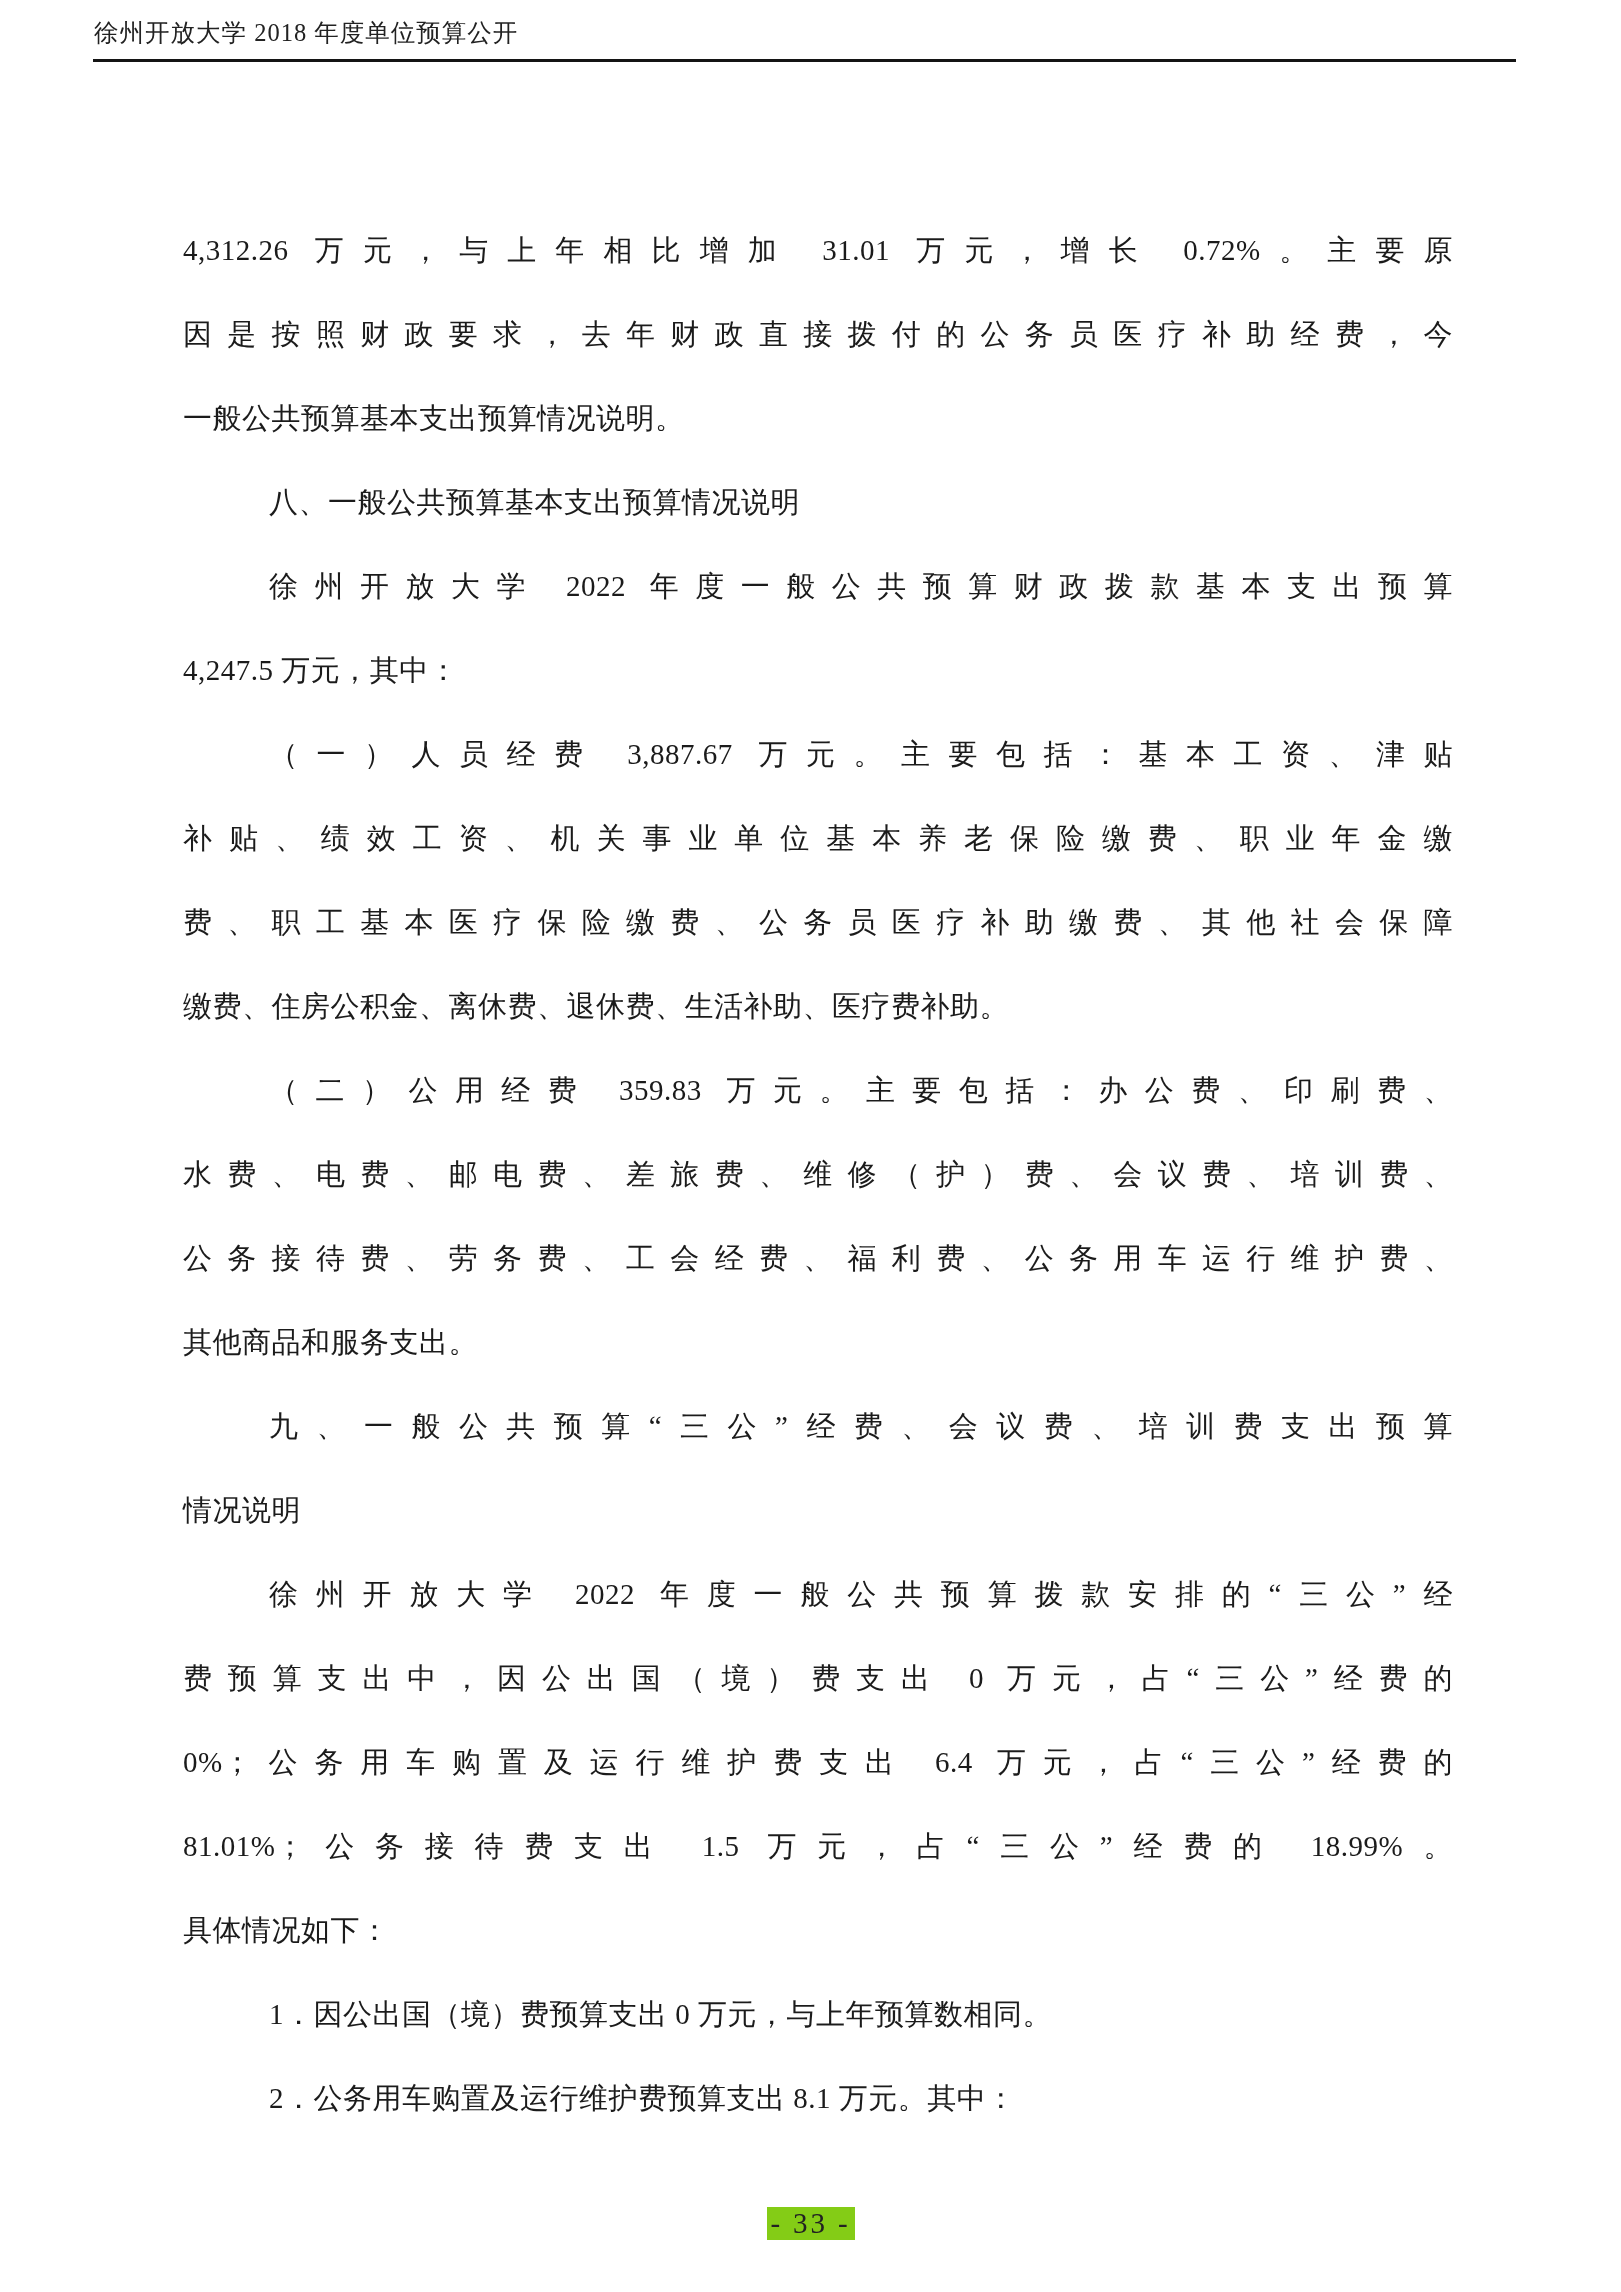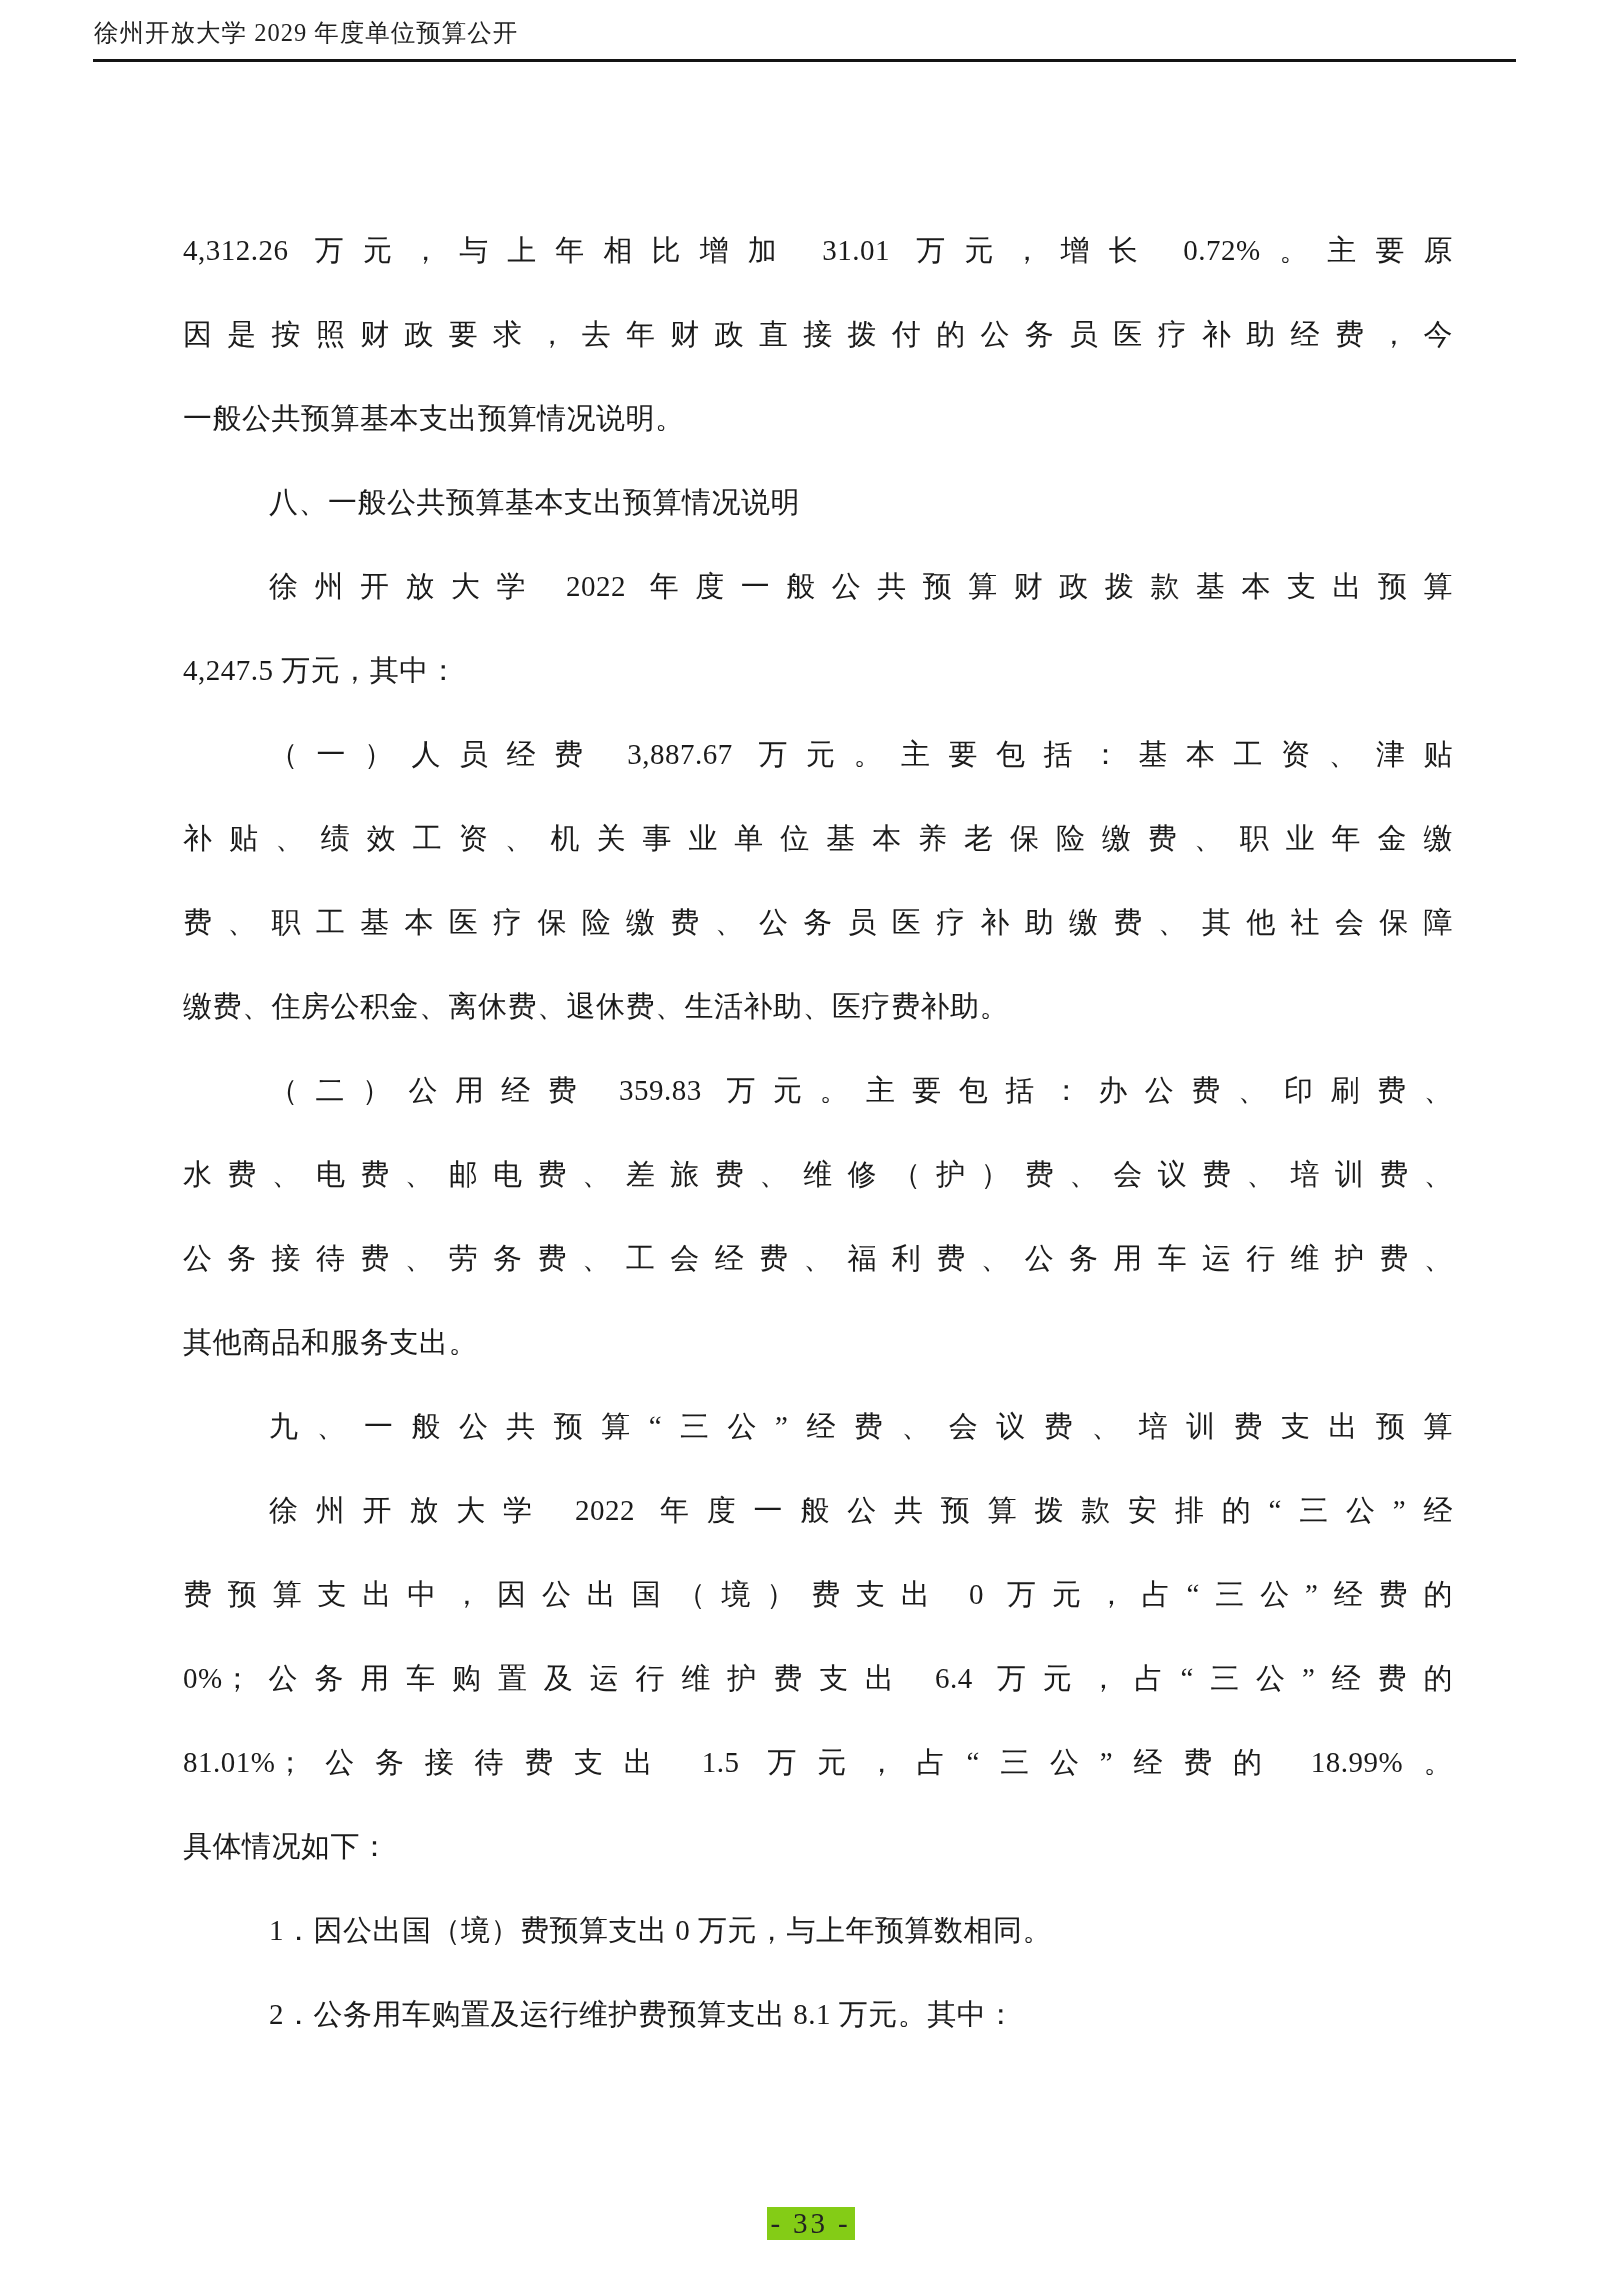--- a/index.html
+++ b/index.html
@@ -76,40 +76,41 @@
     background: #84cc16;
     padding: 0 3.9px;
   }
 </style>
 </head>
 <body>
 
 <div class="page">
 
   <div>
-    <span class="header-title">徐州开放大学 2029 年度单位预算公开</span>
+    <span class="header-title">徐州开放大学 2018 年度单位预算公开</span>
     <div class="header-rule"></div>
   </div>
 
   <div class="body-block" id="body-lines">
       <div class="line justify">4,312.26 万元，与上年相比增加 31.01 万元，增长 0.72%。主要原</div>
       <div class="line justify">因是按照财政要求，去年财政直接拨付的公务员医疗补助经费，今</div>
       <div class="line">一般公共预算基本支出预算情况说明。</div>
       <div class="line indent bold">八、一般公共预算基本支出预算情况说明</div>
       <div class="line indent justify">徐州开放大学 2022 年度一般公共预算财政拨款基本支出预算</div>
       <div class="line">4,247.5 万元，其中：</div>
       <div class="line indent justify">（一）人员经费 3,887.67 万元。主要包括：基本工资、津贴</div>
       <div class="line justify">补贴、绩效工资、机关事业单位基本养老保险缴费、职业年金缴</div>
       <div class="line justify">费、职工基本医疗保险缴费、公务员医疗补助缴费、其他社会保障</div>
       <div class="line">缴费、住房公积金、离休费、退休费、生活补助、医疗费补助。</div>
       <div class="line indent justify">（二）公用经费 359.83 万元。主要包括：办公费、印刷费、</div>
       <div class="line justify">水费、电费、邮电费、差旅费、维修（护）费、会议费、培训费、</div>
       <div class="line justify">公务接待费、劳务费、工会经费、福利费、公务用车运行维护费、</div>
       <div class="line">其他商品和服务支出。</div>
       <div class="line indent bold justify">九、一般公共预算“三公”经费、会议费、培训费支出预算</div>
+      <div class="line bold">情况说明</div>
       <div class="line indent justify">徐州开放大学 2022 年度一般公共预算拨款安排的“三公”经</div>
       <div class="line justify">费预算支出中，因公出国（境）费支出 0 万元，占“三公”经费的</div>
       <div class="line justify">0%；公务用车购置及运行维护费支出 6.4 万元，占“三公”经费的</div>
       <div class="line justify">81.01%；公务接待费支出 1.5 万元，占“三公”经费的 18.99%。</div>
       <div class="line">具体情况如下：</div>
       <div class="line indent">1．因公出国（境）费预算支出 0 万元，与上年预算数相同。</div>
       <div class="line indent">2．公务用车购置及运行维护费预算支出 8.1 万元。其中：</div>
     </div>
 
   <div class="footer">

